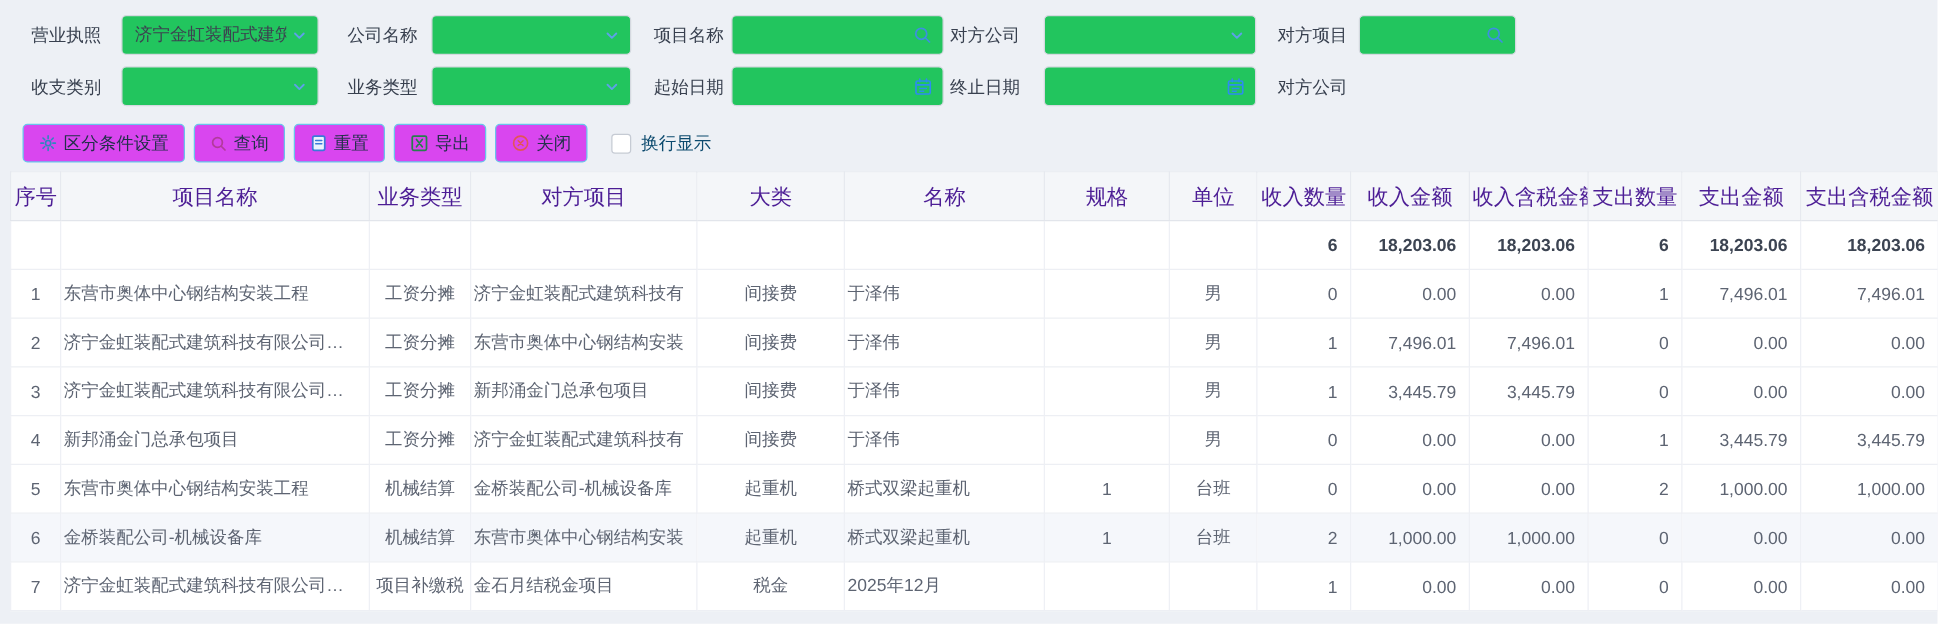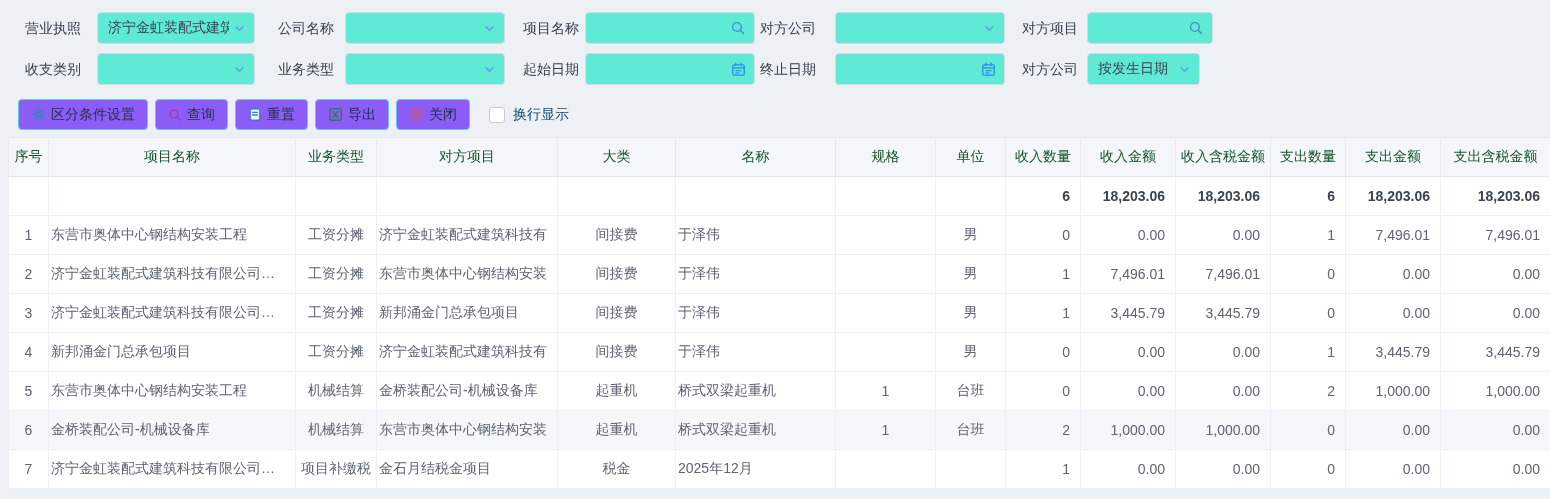--- a/index.html
+++ b/index.html
@@ -10,41 +10,41 @@
     font-family:"Liberation Sans","DejaVu Sans",sans-serif;
     font-size:14px;
   }
   
   .filters { position:absolute; left:0; top:0; width:1393px; height:95px; }
   .filter-label{
     position:absolute; width:66px; line-height:32px; font-size:14px;
     color:#38404f; white-space:nowrap;
   }
   .filter-control{
-    position:absolute; height:32px; background:#5eead4;
+    position:absolute; height:32px; background:#22c55e;
     border:1px solid #d5d9e0; border-radius:4px;
     display:flex; align-items:center; padding:0 8px 0 10px; cursor:pointer;
   }
   .filter-value{ flex:1; font-size:14px; color:#3c4350; overflow:hidden; white-space:nowrap; }
   .ctl-icon{ display:flex; align-items:center; flex:none; margin-left:4px; }
   
   .toolbar{ position:absolute; left:18px; top:99px; display:flex; align-items:center; }
   .tb-btn{
     display:inline-flex; align-items:center; gap:5px; height:31px; padding:0 12px;
-    background:#8b5cf6; border:1px solid #69c4eb; border-radius:4px;
+    background:#d946ef; border:1px solid #69c4eb; border-radius:4px;
     margin-right:7px; font-size:14px; color:#22304a; cursor:pointer; white-space:nowrap;
   }
   .tb-btn .ctl-icon{ margin-left:0; }
   .tb-check{ display:inline-flex; align-items:center; gap:8px; margin-left:12px; color:#0c4a6e; }
   .checkbox{ width:16px; height:16px; background:#fff; border:1px solid #c6cbd4; border-radius:3px; }
   
   .grid{ position:absolute; left:8px; top:137px; width:1542px; background:#fff; }
   table{ border-collapse:collapse; table-layout:fixed; width:1542px; background:#fff; }
   th{
-    height:39px; background:#f4f6f9; font-weight:normal; font-size:14px; color:#14532d;
+    height:39px; background:#f4f6f9; font-weight:normal; font-size:17px; color:#4c1d95;
     border:1px solid #e6e9ef; border-bottom:1px solid #e2e5eb; text-align:center;
     white-space:nowrap; overflow:hidden; padding:0 2px;
   }
   td{
     height:39px; font-size:14px; color:#5d6472;
     border-right:1px solid #eef0f5; border-bottom:1px solid #edeff4;
     border-left:1px solid #eef0f5;
     overflow:hidden; white-space:nowrap; background:#fff;
   }
   tr.summary td{ font-weight:bold; color:#3c4452; }
@@ -144,28 +144,20 @@
           <rect x="1.8" y="2.8" width="11.4" height="10.4" rx="1.2" stroke="#2d8cf0" stroke-width="1.3"></rect>
           <line x1="1.8" y1="5.9" x2="13.2" y2="5.9" stroke="#2d8cf0" stroke-width="1.3"></line>
           <line x1="4.8" y1="1.2" x2="4.8" y2="3.4" stroke="#2d8cf0" stroke-width="1.3" stroke-linecap="round"></line>
           <line x1="10.2" y1="1.2" x2="10.2" y2="3.4" stroke="#2d8cf0" stroke-width="1.3" stroke-linecap="round"></line>
           <line x1="4.4" y1="8.7" x2="10.6" y2="8.7" stroke="#2d8cf0" stroke-width="1.2"></line>
           <line x1="4.4" y1="10.9" x2="8.4" y2="10.9" stroke="#2d8cf0" stroke-width="1.2"></line>
         </svg>
       </span>
     </div>
     <div class="filter-label" style="left: 1022px; top: 53px;">对方公司</div>
-    <div class="filter-control" style="left: 1087px; top: 53px; width: 113px;">
-      <span class="filter-value">按发生日期</span>
-      <span class="ctl-icon">
-        <svg width="13" height="13" viewBox="0 0 13 13" fill="none">
-          <path d="M3 4.8 L6.5 8.3 L10 4.8" stroke="#5ea0e8" stroke-width="1.5" stroke-linecap="round" stroke-linejoin="round"></path>
-        </svg>
-      </span>
-    </div>
   </div>
 <div class="toolbar" id="toolbar">
     <button class="tb-btn">
       <span class="ctl-icon">
         <svg width="15" height="15" viewBox="0 0 15 15" fill="none">
           <circle cx="7.5" cy="7.5" r="2.1" stroke="#2f87be" stroke-width="1.3"></circle>
           <g stroke="#2f87be" stroke-width="1.3" stroke-linecap="round">
             <line x1="11.3" y1="7.5" x2="13.3" y2="7.5"></line>
             <line x1="10.2" y1="10.2" x2="11.6" y2="11.6"></line>
             <line x1="7.5" y1="11.3" x2="7.5" y2="13.3"></line>

